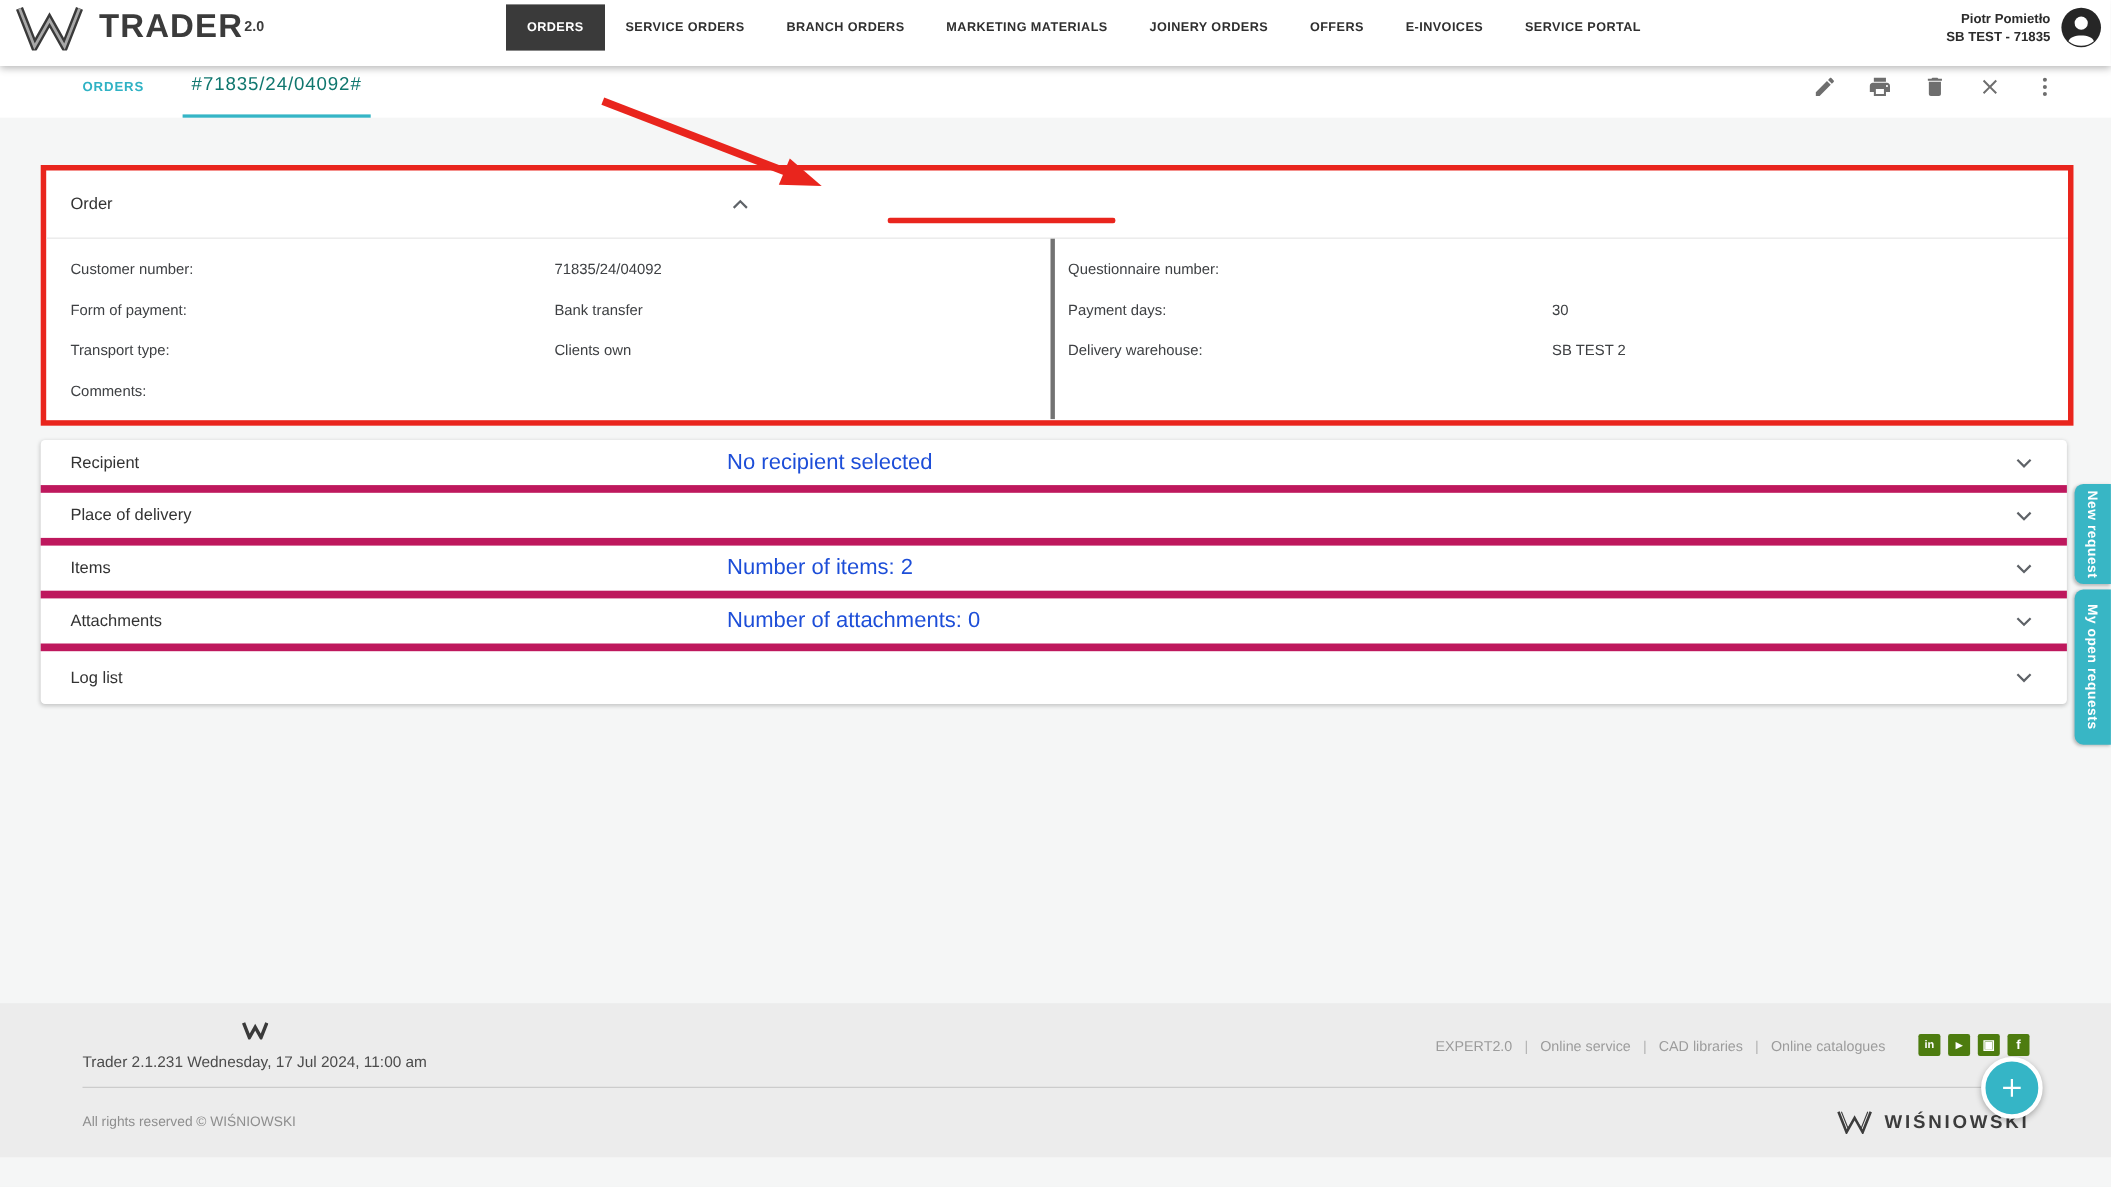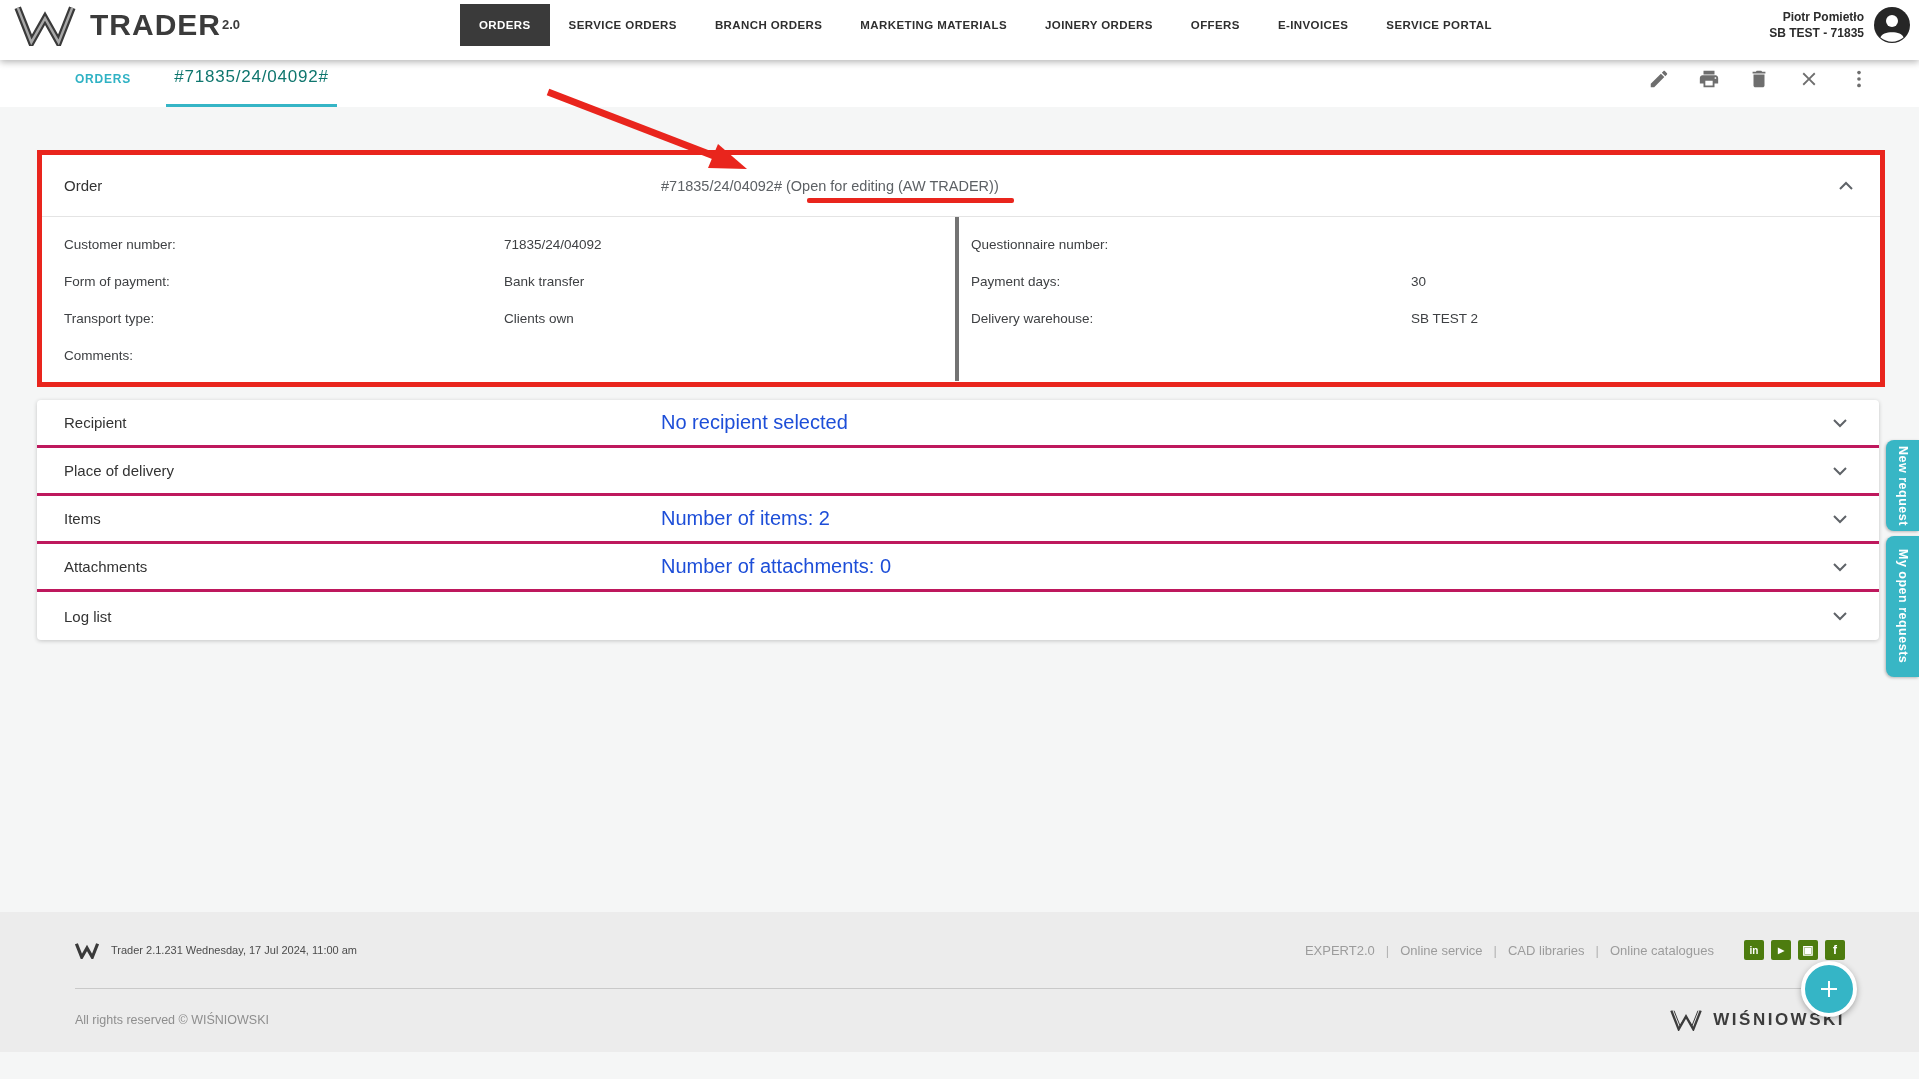--- a/index.html
+++ b/index.html
@@ -39,38 +39,38 @@
   .fields { display:flex; height:164px; }
   .fcol-left { width:917px; border-right:4px solid #737373; padding:9px 0 0 22px; }
   .fcol-right { flex:1; padding:9px 0 0 12px; }
   .frow { height:37px; display:flex; align-items:center; font-size:13.5px; color:#3e4043; }
   .flabel { width:440px; }
   .fvalue { flex:1; }
 
   
   .accordion { position:absolute; left:37px; top:400px; width:1842px; background:#fff; border-radius:4px;
                box-shadow:0 1px 4px rgba(0,0,0,.20); z-index:5; }
-  .acc-row { height:48px; display:flex; align-items:center; padding:0 27px; border-bottom:3px solid #be185d; cursor:pointer; }
+  .acc-row { height:48px; display:flex; align-items:center; padding:0 27px; border-bottom:7px solid #be185d; cursor:pointer; }
   .acc-row:last-child { border-bottom:none;gap:13px; }
   .acc-title { flex:0 0 597px; font-size:15px; color:#333; }
   .acc-sub { flex:1; font-size:20px; color:#1d4ed8; }
 
   
   .side-tab { position:absolute; right:0; width:33px; background:#38b6c5; color:#fff; border-radius:8px 0 0 8px;
               writing-mode:vertical-rl; display:flex; align-items:center; justify-content:center;
               font-size:12.5px; font-weight:700; letter-spacing:.5px; cursor:pointer;
               box-shadow:-1px 1px 3px rgba(0,0,0,.25); z-index:12; }
   .side-tab-1 { top:440px; height:91px; }
   .side-tab-2 { top:536px; height:141px; }
 
   
   .footer { position:absolute; left:0; top:912px; width:1919px; height:140px; background:#ececec; }
   .f-row1 { position:absolute; left:75px; right:74px; top:0; height:76px; display:flex; align-items:center;
             justify-content:space-between; }
-  .f-version { display:flex; align-items:center; gap:12px; font-size:11px; color:#4c4c4c; }
+  .f-version { display:flex; align-items:center; gap:12px; font-size:14px; color:#4c4c4c;flex-direction:column; }
   .f-right { display:flex; align-items:center; }
   .f-links { display:flex; align-items:center; font-size:13px; color:#9c9c9c; }
   .f-link { cursor:pointer; white-space:nowrap; }
   .f-link + .f-link::before { content:"|"; margin:0 11px; color:#b3b3b3; cursor:default; }
   .f-social { display:flex; gap:7px; margin-left:30px; }
   .s-icon { width:20px; height:20px; background:#4d7c0f; border-radius:2px; color:#fff; display:flex;
             align-items:center; justify-content:center; font-size:10px; font-weight:700; cursor:pointer; }
   .f-divider { position:absolute; left:75px; right:74px; top:76px; height:1px; background:#c9c9c9; }
   .f-row2 { position:absolute; left:75px; right:74px; top:77px; height:62px; display:flex; align-items:center;
             justify-content:space-between; }
@@ -158,21 +158,20 @@
             <circle cx="12" cy="12" r="2"></circle>
             <circle cx="12" cy="19" r="2"></circle>
           </svg>
       </div>
     </div>
   </div>
 
   <div class="order-box">
     <div class="panel-header">
       <div class="panel-title">Order</div>
-      <div class="panel-status">#71835/24/04092# (Open for editing (AW TRADER))</div>
       <svg class="chev" viewBox="0 0 24 24">
           <polyline points="6,15 12,9 18,15" fill="none" stroke="#5f6368" stroke-width="2"></polyline>
         </svg>
     </div>
     <div class="fields">
       <div class="fcol-left">
         <div class="frow">
           <div class="flabel">Customer number:</div>
           <div class="fvalue">71835/24/04092</div>
         </div>

